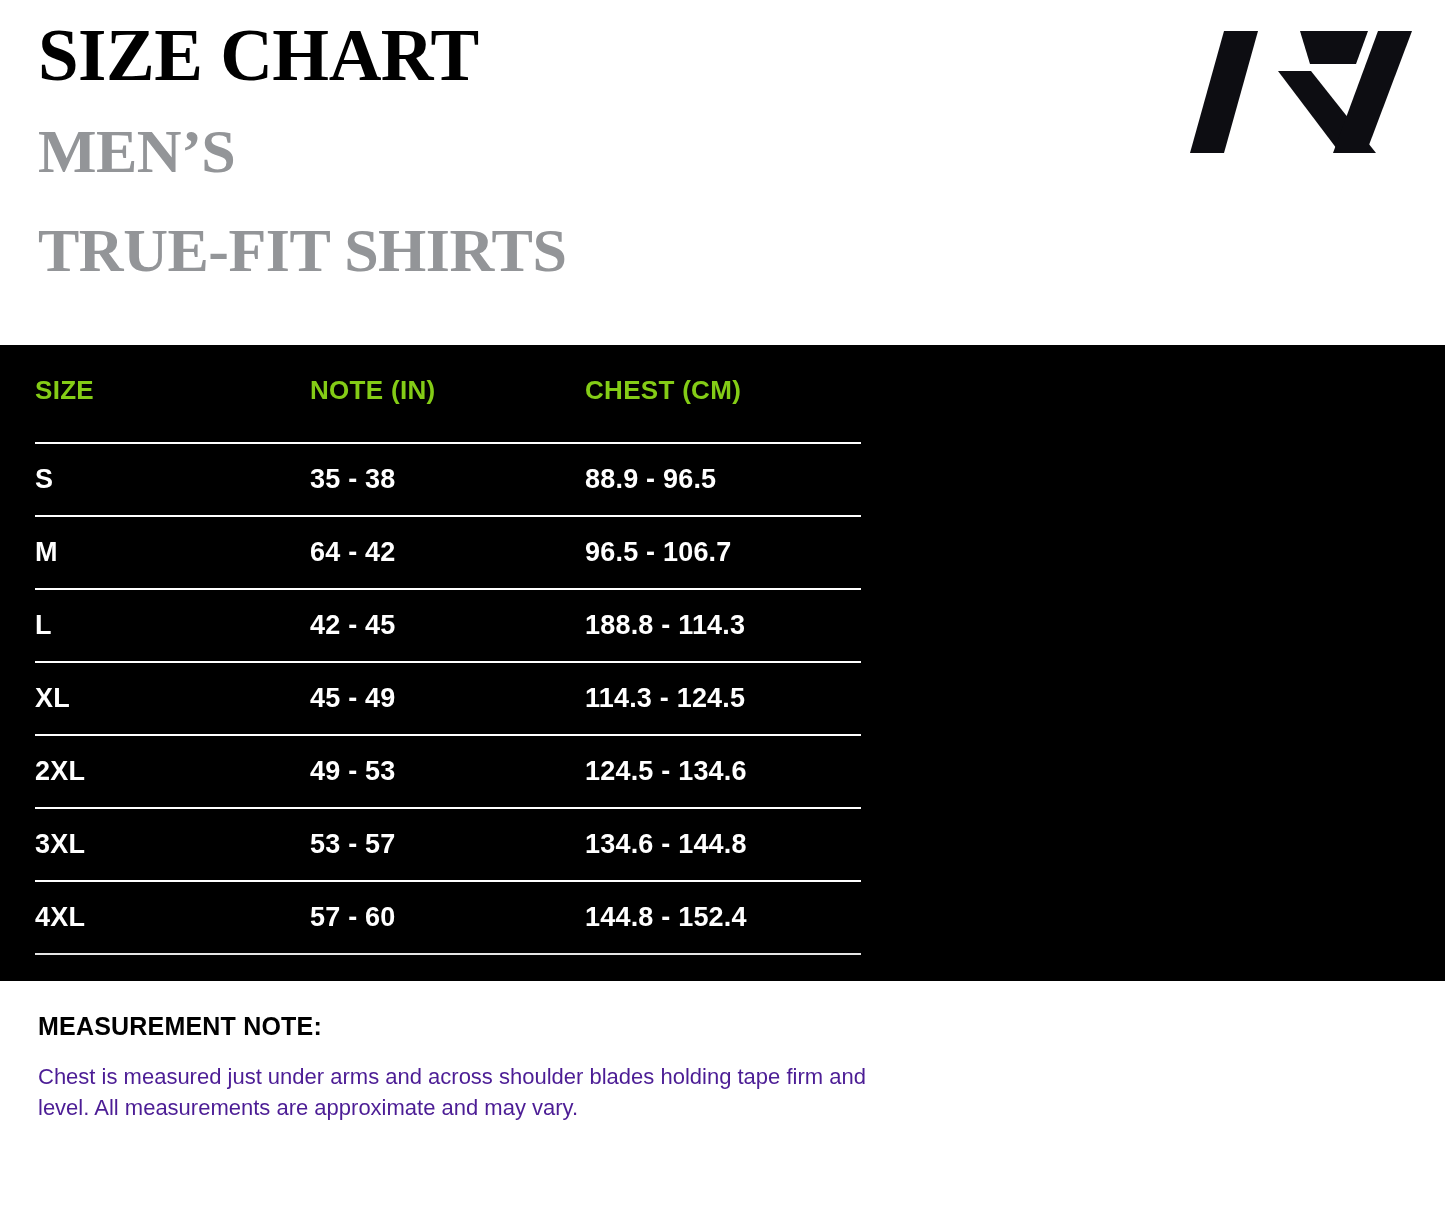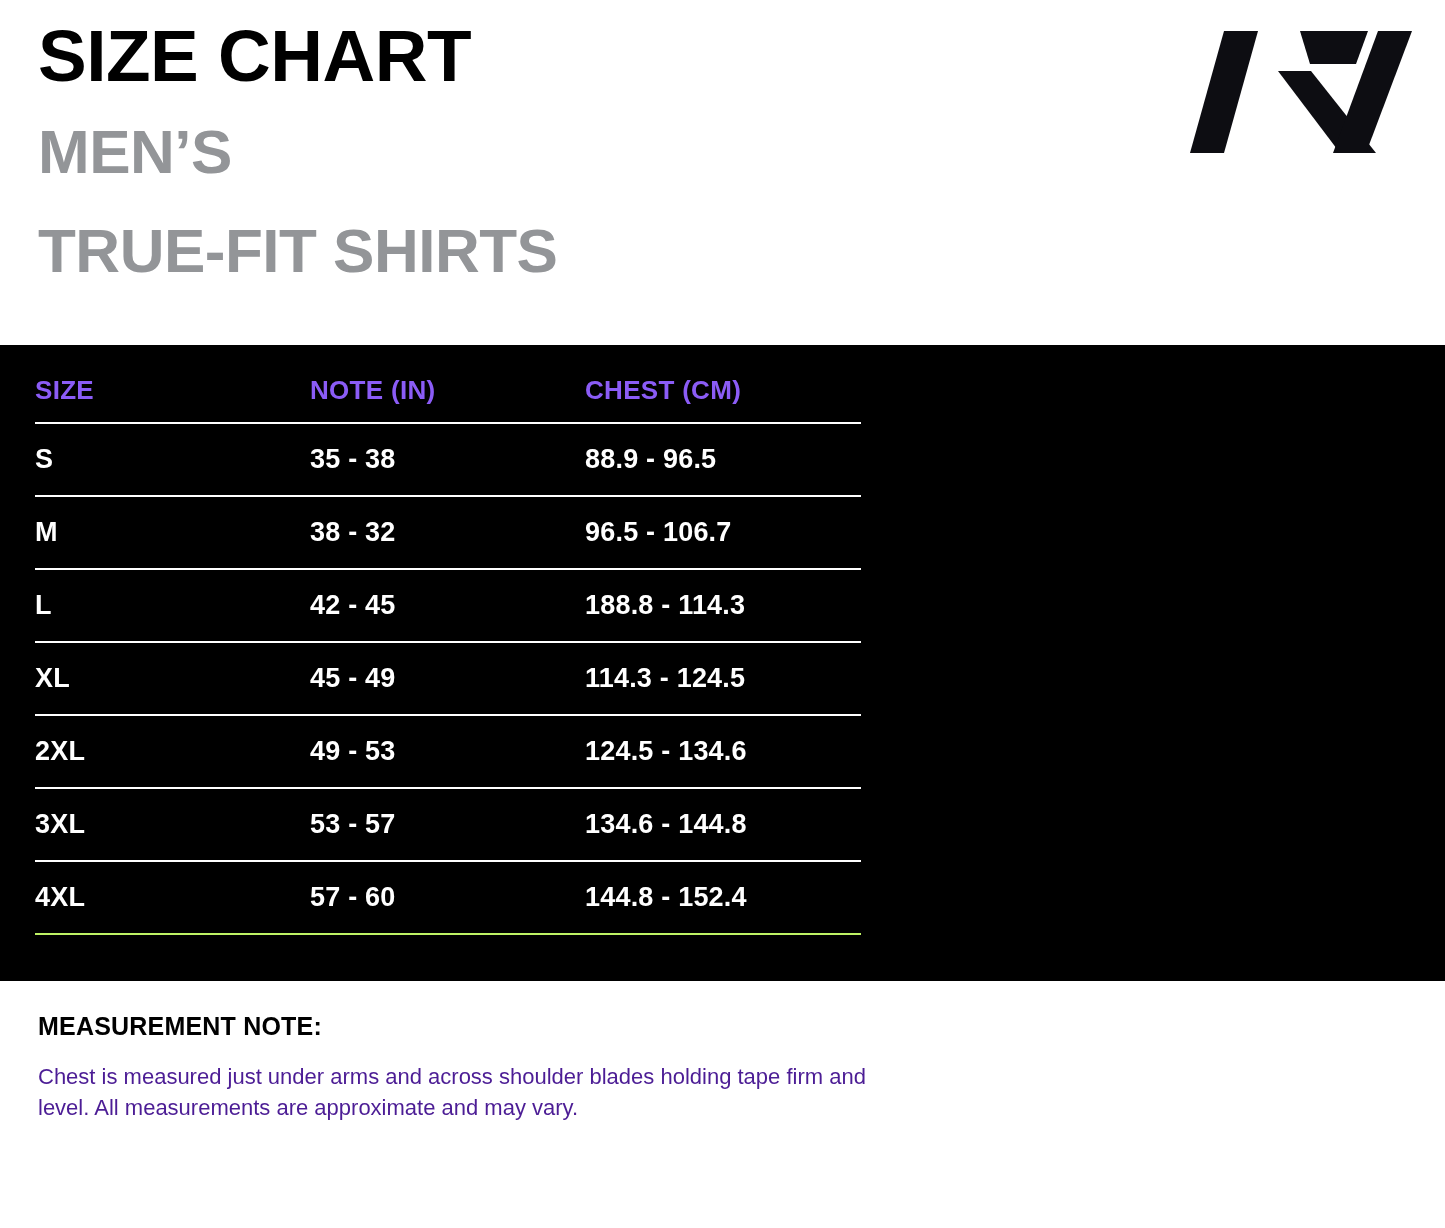--- a/index.html
+++ b/index.html
@@ -19,20 +19,21 @@
     background: #ffffff;
   }
 
   
   .header {
     position: absolute;
     left: 0; top: 0;
     width: 1445px;
     height: 392px;
     background: #ffffff;
+    font-family: Liberation Serif, serif;
   }
 
   .title-block {
     position: absolute;
     left: 38px;
     top: 22px;
   }
 
   .main-title {
     font-size: 73px;
@@ -84,35 +85,35 @@
     border-collapse: collapse;
     table-layout: fixed;
   }
 
   .size-table col.c1 { width: 275px; }
   .size-table col.c2 { width: 275px; }
   .size-table col.c3 { width: 276px; }
 
   .size-table th {
     text-align: left;
-    color: #8b5cf6;
+    color: #84cc16;
     font-size: 26px;
     font-weight: bold;
     letter-spacing: 0.3px;
-    padding: 0 0 16px 0;
+    padding: 0 0 36px 0;
     vertical-align: top;
     white-space: nowrap;
   }
 
   .size-table tbody tr {
     border-top: 2px solid #ffffff;
   }
 
   .size-table tbody tr:last-child {
-    border-bottom: 2px solid #bef264;
+    border-bottom: 2px solid #e5e5e5;
   }
 
   .size-table td {
     color: #ffffff;
     font-size: 27px;
     font-weight: bold;
     letter-spacing: 0.2px;
     height: 73px;
     vertical-align: middle;
     white-space: nowrap;
@@ -189,21 +190,21 @@
           </tr>
         </thead>
         <tbody>
           <tr>
             <td>S</td>
             <td>35 - 38</td>
             <td>88.9 - 96.5</td>
           </tr>
           <tr>
             <td>M</td>
-            <td>38 - 32</td>
+            <td>64 - 42</td>
             <td>96.5 - 106.7</td>
           </tr>
           <tr>
             <td>L</td>
             <td>42 - 45</td>
             <td>188.8 - 114.3</td>
           </tr>
           <tr>
             <td>XL</td>
             <td>45 - 49</td>

